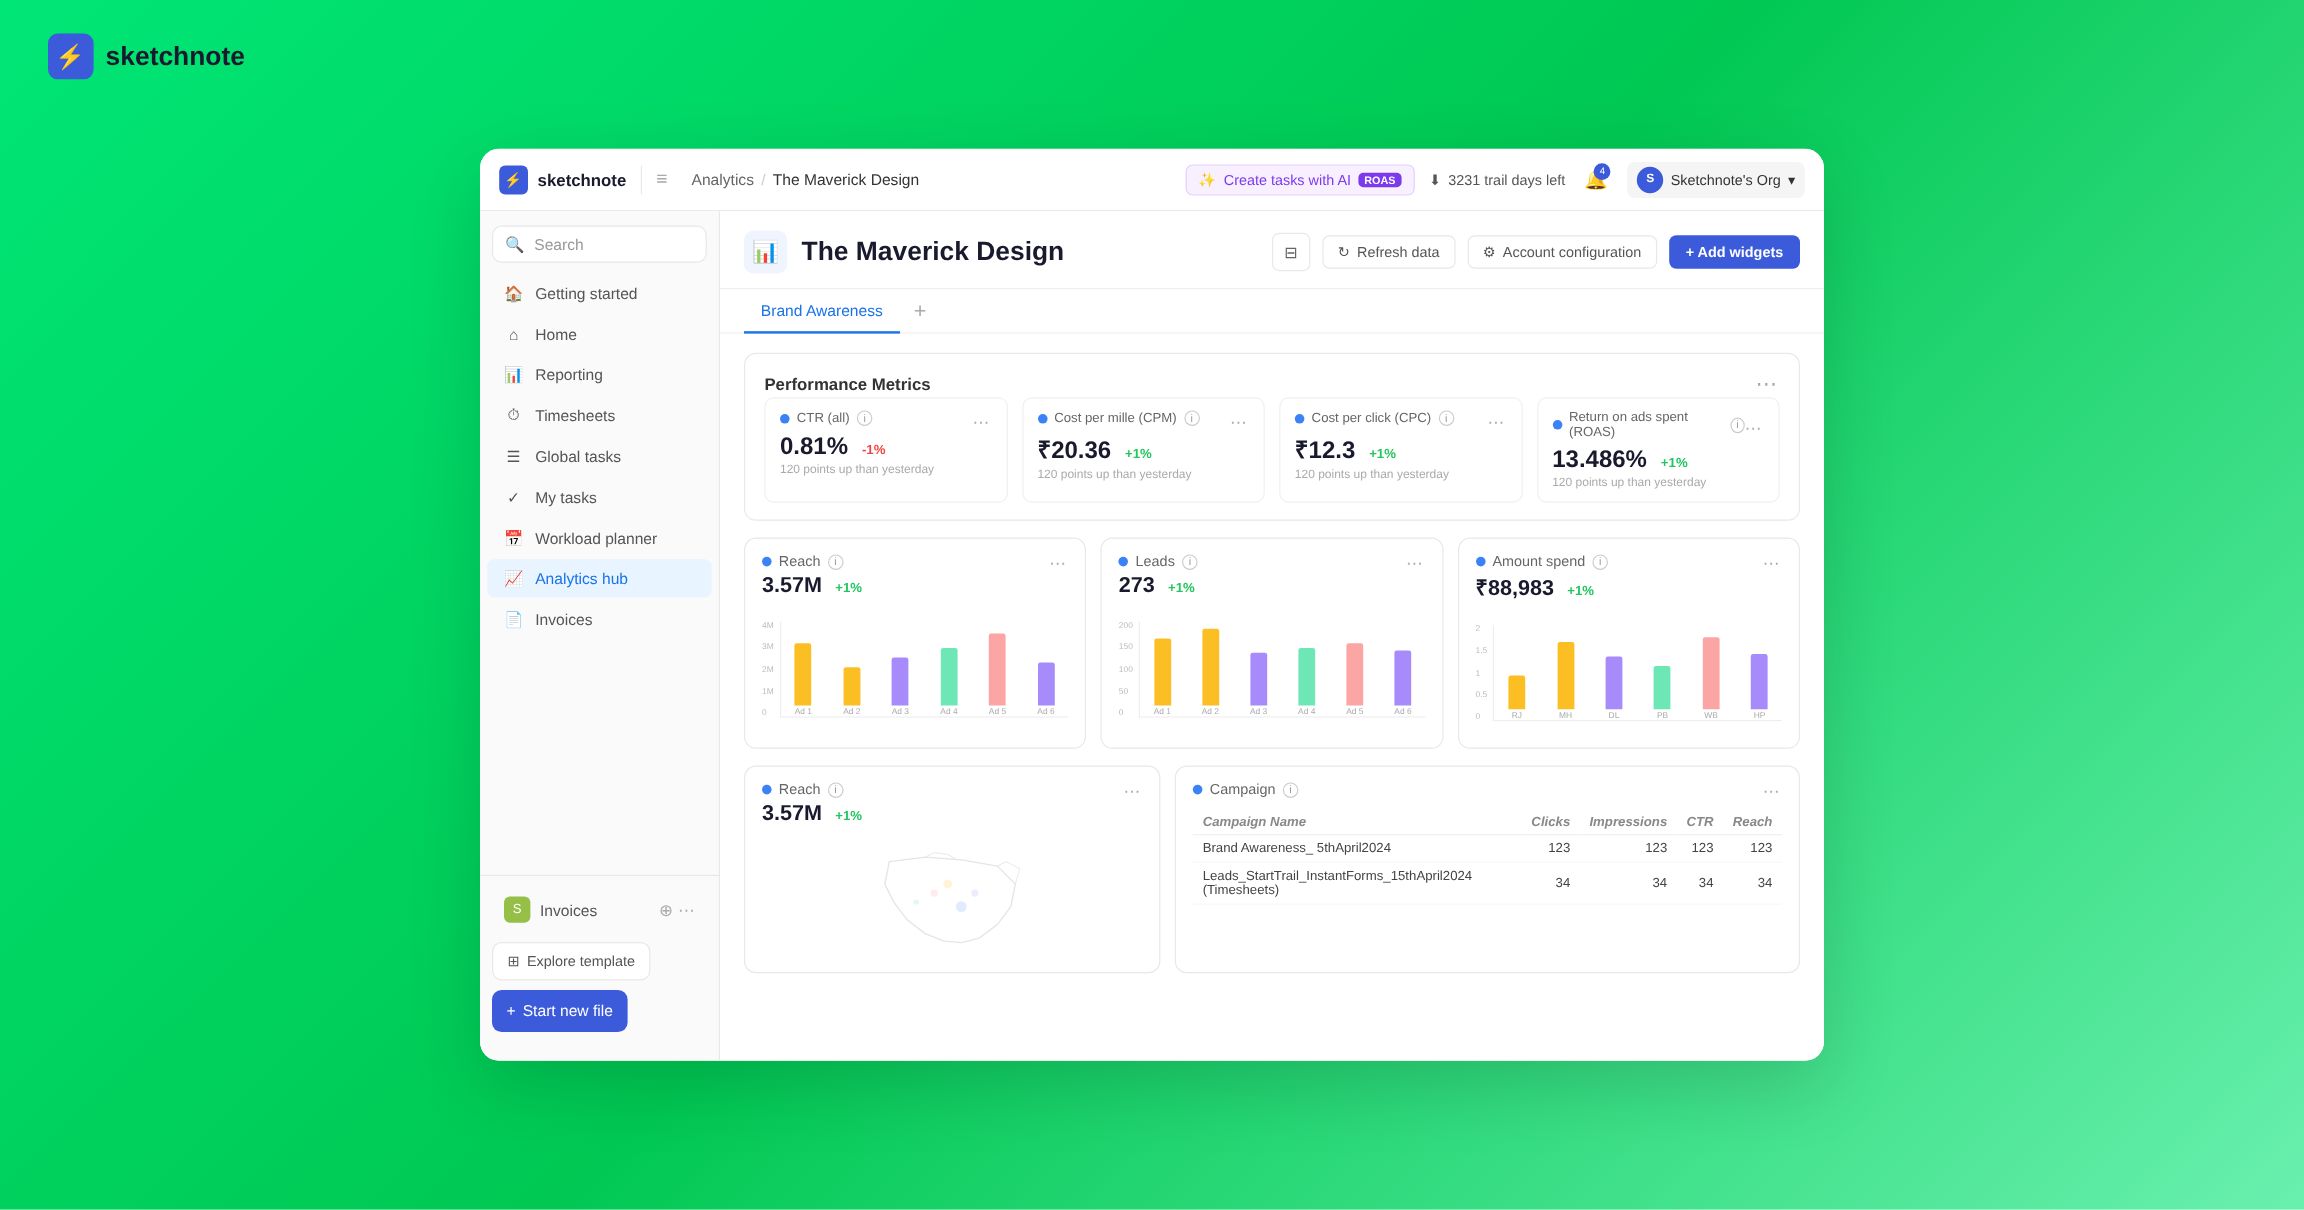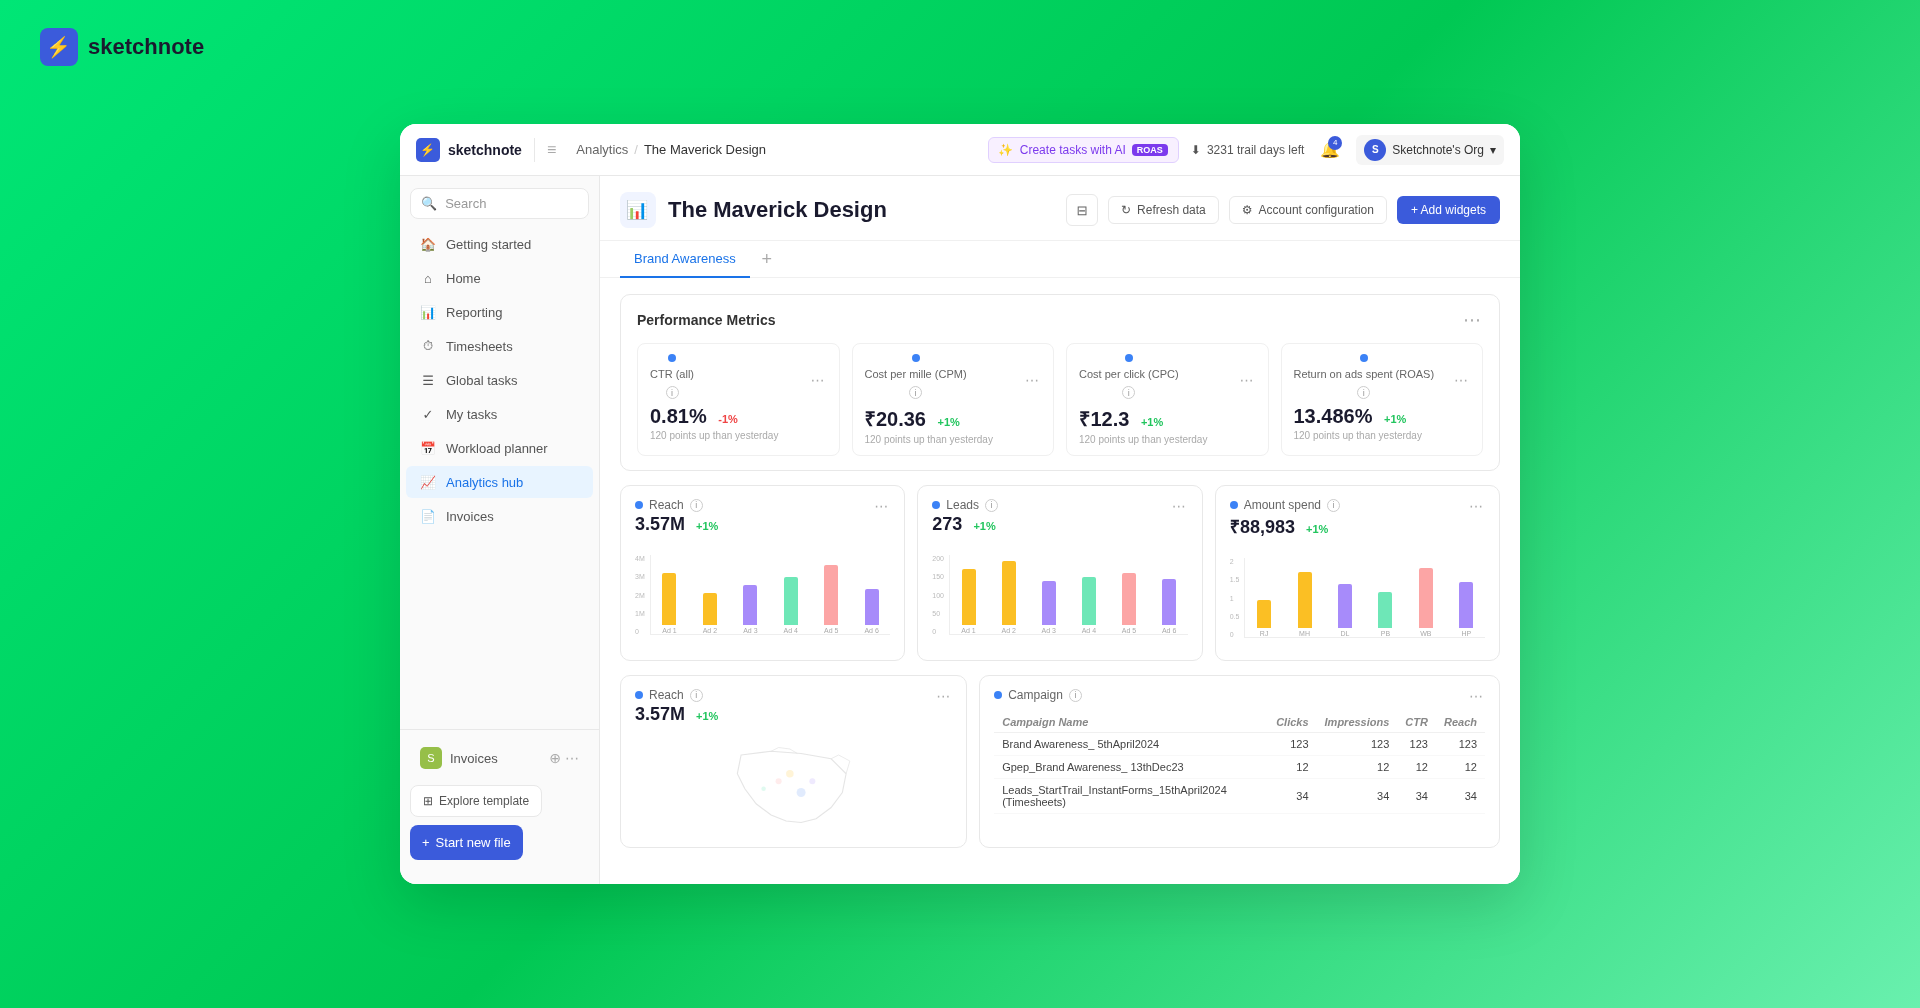--- a/index.html
+++ b/index.html
@@ -356,21 +356,21 @@
       display: flex;
       align-items: center;
       gap: 6px;
       background: #3b5bdb;
       border: none;
       border-radius: 6px;
       padding: 7px 14px;
       font-size: 12px;
       color: white;
       cursor: pointer;
-      font-weight: 400;
+      font-weight: 700;
     }
     
     .tabs-bar {
       padding: 0 20px;
       display: flex;
       align-items: center;
       gap: 4px;
       border-bottom: 1px solid #f0f0f0;
       flex-shrink: 0;
     }
@@ -401,21 +401,20 @@
     
     .dashboard-content {
       flex: 1;
       overflow-y: auto;
       padding: 16px 20px;
     }
     .section-header {
       display: flex;
       align-items: center;
       justify-content: space-between;
-      margin-bottom: 12px;
     }
     .section-title {
       font-size: 14px;
       font-weight: 600;
       color: #333;
     }
     .more-btn {
       color: #aaa;
       font-size: 18px;
       cursor: pointer;
@@ -439,21 +438,20 @@
       border: 1px solid #f0f0f0;
       border-radius: 8px;
     }
     .metric-label {
       display: flex;
       align-items: center;
       gap: 6px;
       font-size: 11px;
       color: #666;
       margin-bottom: 6px;
-      flex-direction: column;
     }
     .metric-dot {
       width: 8px;
       height: 8px;
       border-radius: 50%;
       background: #3b82f6;
       flex-shrink: 0;
     }
     .metric-value {
       font-size: 20px;
@@ -1011,27 +1009,20 @@
               </thead>
               <tbody>
                 <tr>
                   <td>Brand Awareness_ 5thApril2024</td>
                   <td>123</td>
                   <td>123</td>
                   <td>123</td>
                   <td>123</td>
                 </tr>
                 <tr>
-                  <td>Gpep_Brand Awareness_ 13thDec23</td>
-                  <td>12</td>
-                  <td>12</td>
-                  <td>12</td>
-                  <td>12</td>
-                </tr>
-                <tr>
                   <td>Leads_StartTrail_InstantForms_15thApril2024 (Timesheets)</td>
                   <td>34</td>
                   <td>34</td>
                   <td>34</td>
                   <td>34</td>
                 </tr>
               </tbody>
             </table>
           </div>
         </div>

